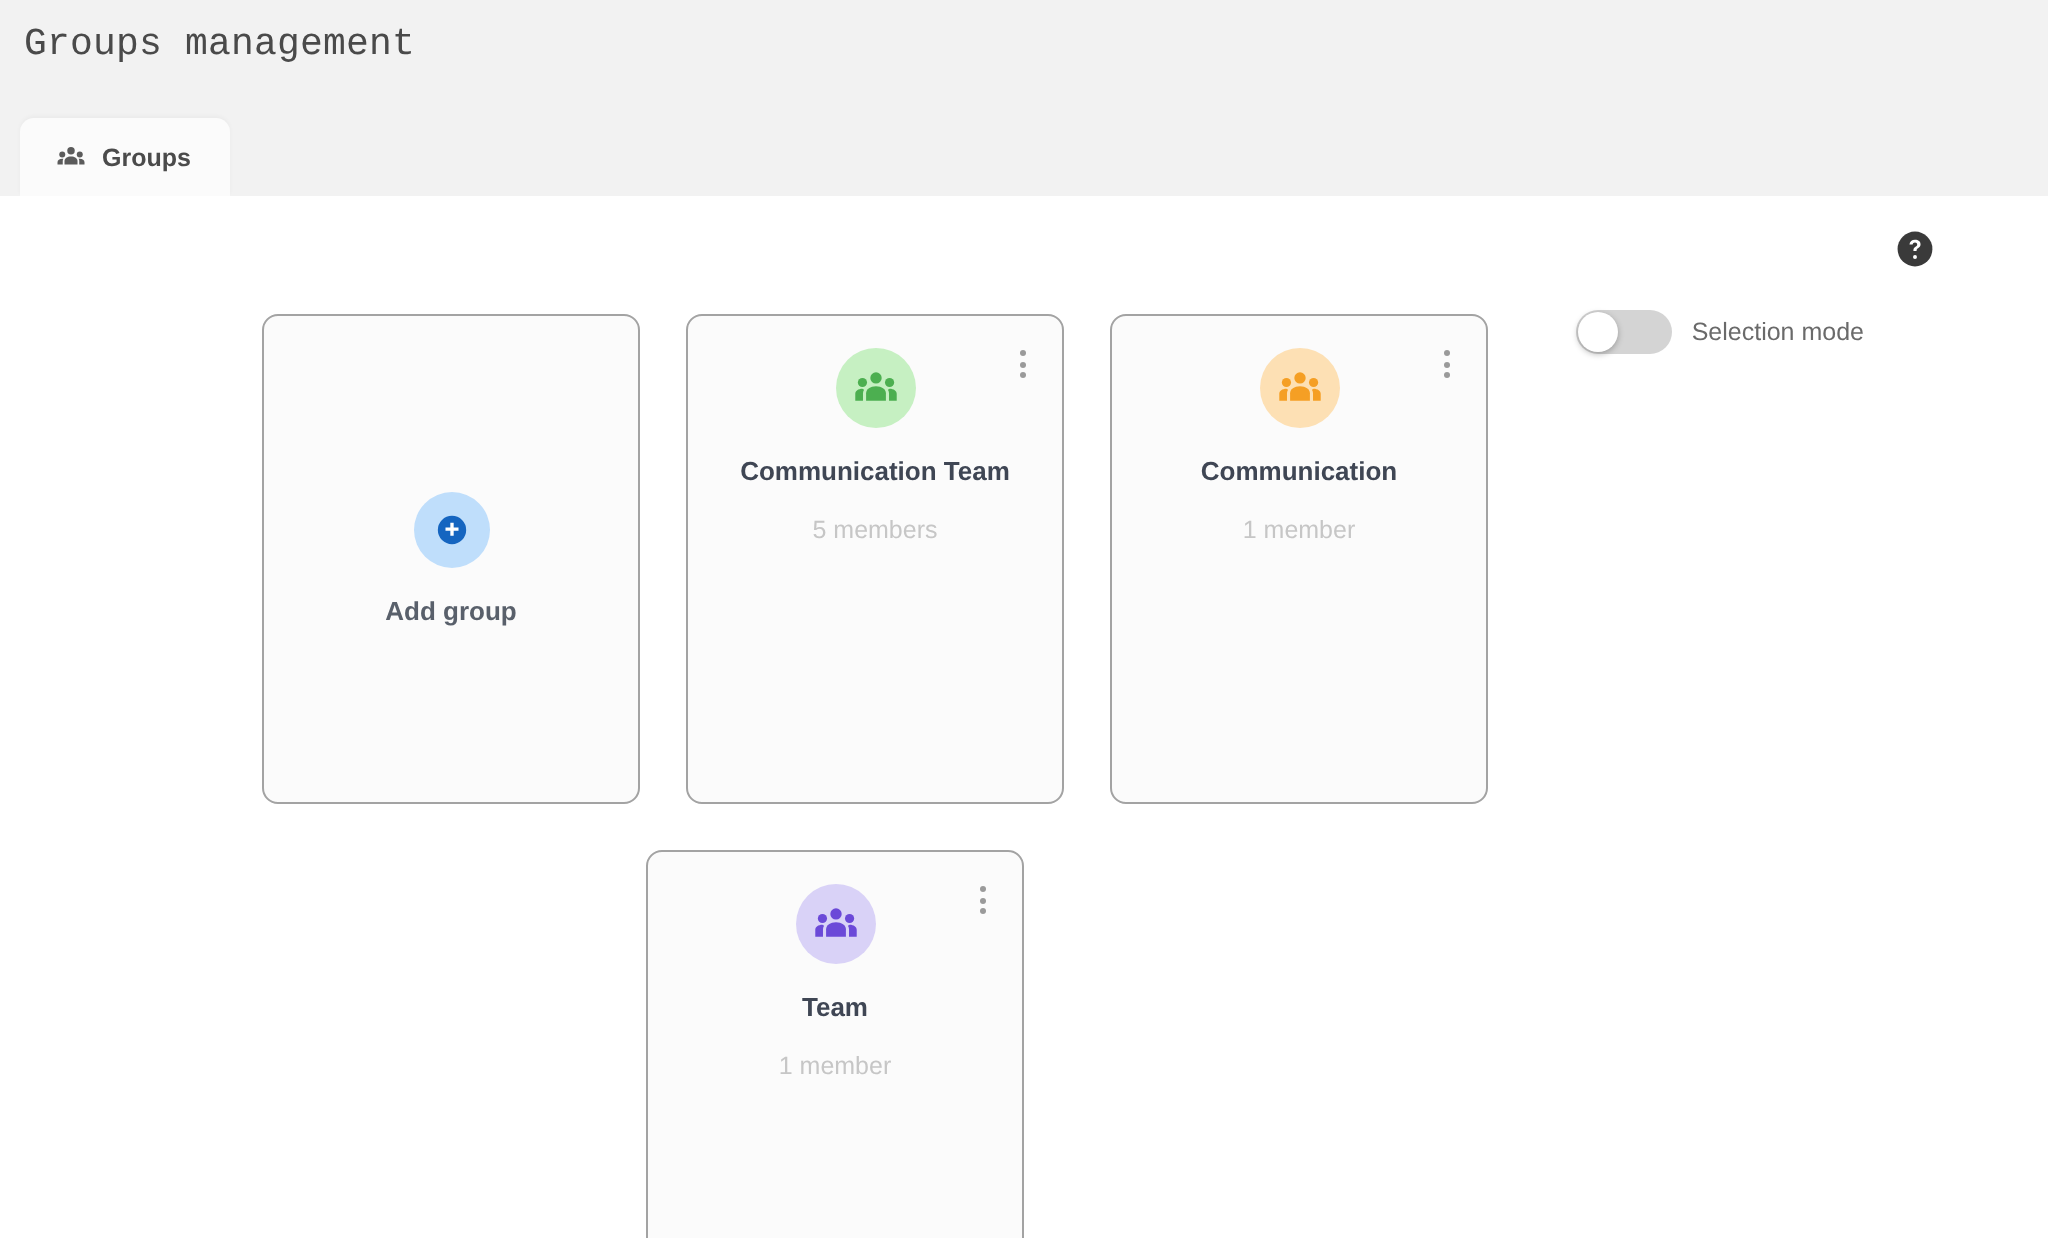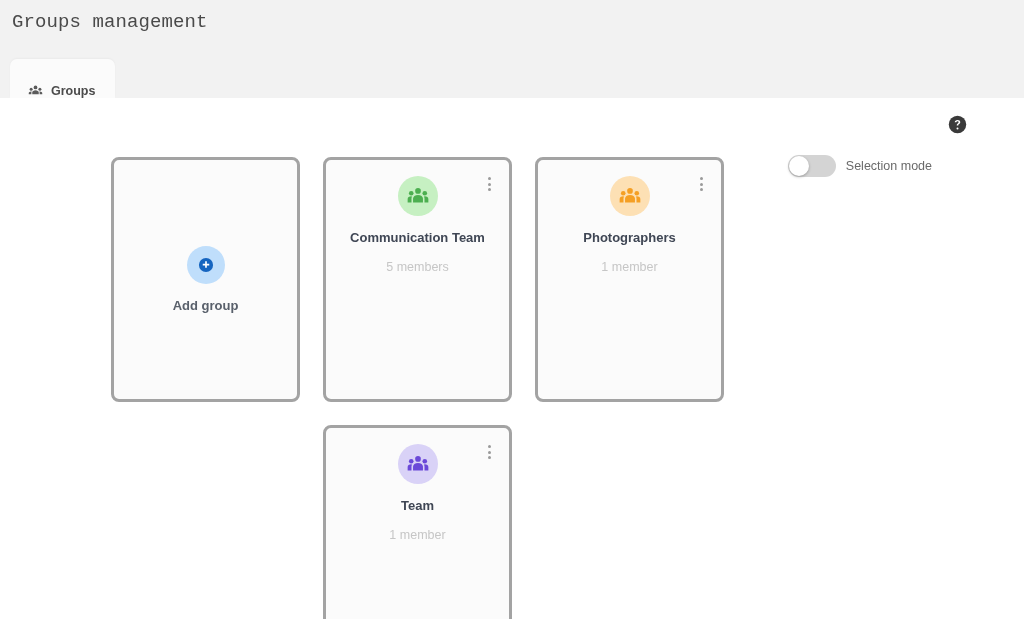--- a/index.html
+++ b/index.html
@@ -49,21 +49,21 @@
     display: flex;
     align-items: flex-end;
     padding-left: 10px;
   }
 
   .tab {
     height: 39px;
     background: #fbfbfb;
     border-radius: 7px 7px 0 0;
     display: flex;
-    align-items: flex-end;
+    align-items: center;
     gap: 8px;
     padding: 0 20px 0 18px;
     cursor: pointer;
     box-shadow: 0 -1px 2px rgba(0,0,0,0.035);
   }
 
   .tab-icon {
     width: 15px;
     height: 15px;
     display: block;
@@ -142,31 +142,32 @@
     display: flex;
     flex-wrap: wrap;
     gap: 23px 23px;
   }
 
   .card {
     position: relative;
     width: 189px;
     height: 245px;
     background: #fbfbfb;
-    border: 3px solid #a3a3a3;
+    border: 1px solid #a3a3a3;
     border-radius: 8px;
     cursor: pointer;
   }
 
   
   .card-add {
     display: flex;
     flex-direction: column;
     align-items: center;
     justify-content: center;
+    margin-left: 20px;
   }
 
   .add-circle {
     width: 38px;
     height: 38px;
     border-radius: 50%;
     background: #bfdefb;
     display: flex;
     align-items: center;
     justify-content: center;
@@ -326,21 +327,21 @@
         <div class="group-avatar" style="background:#fde0b4">
           <svg viewBox="0 0 24 24" fill="#f59f24" xmlns="http://www.w3.org/2000/svg">
             <circle cx="12" cy="6.5" r="3.1"></circle>
             <circle cx="4.6" cy="9" r="2.5"></circle>
             <circle cx="19.4" cy="9" r="2.5"></circle>
             <path d="M12 11c-3.1 0-5.4 1.7-5.4 3.8V19h10.8v-4.2c0-2.1-2.3-3.8-5.4-3.8z"></path>
             <path d="M4.6 12.4c-2.3 0-3.9 1.2-3.9 2.8V19h4.2v-4.2c0-.7.2-1.3.6-1.9z"></path>
             <path d="M19.4 12.4c2.3 0 3.9 1.2 3.9 2.8V19h-4.2v-4.2c0-.7-.2-1.3-.6-1.9z"></path>
           </svg>
         </div>
-        <div class="group-name">Photographers</div>
+        <div class="group-name">Communication</div>
         <div class="group-members">1 member</div>
       </div>
 
       <div style="width:189px;height:0;"></div>
 
       <div class="card card-group">
         <div class="kebab">
           <i></i>
             <i></i>
             <i></i>

